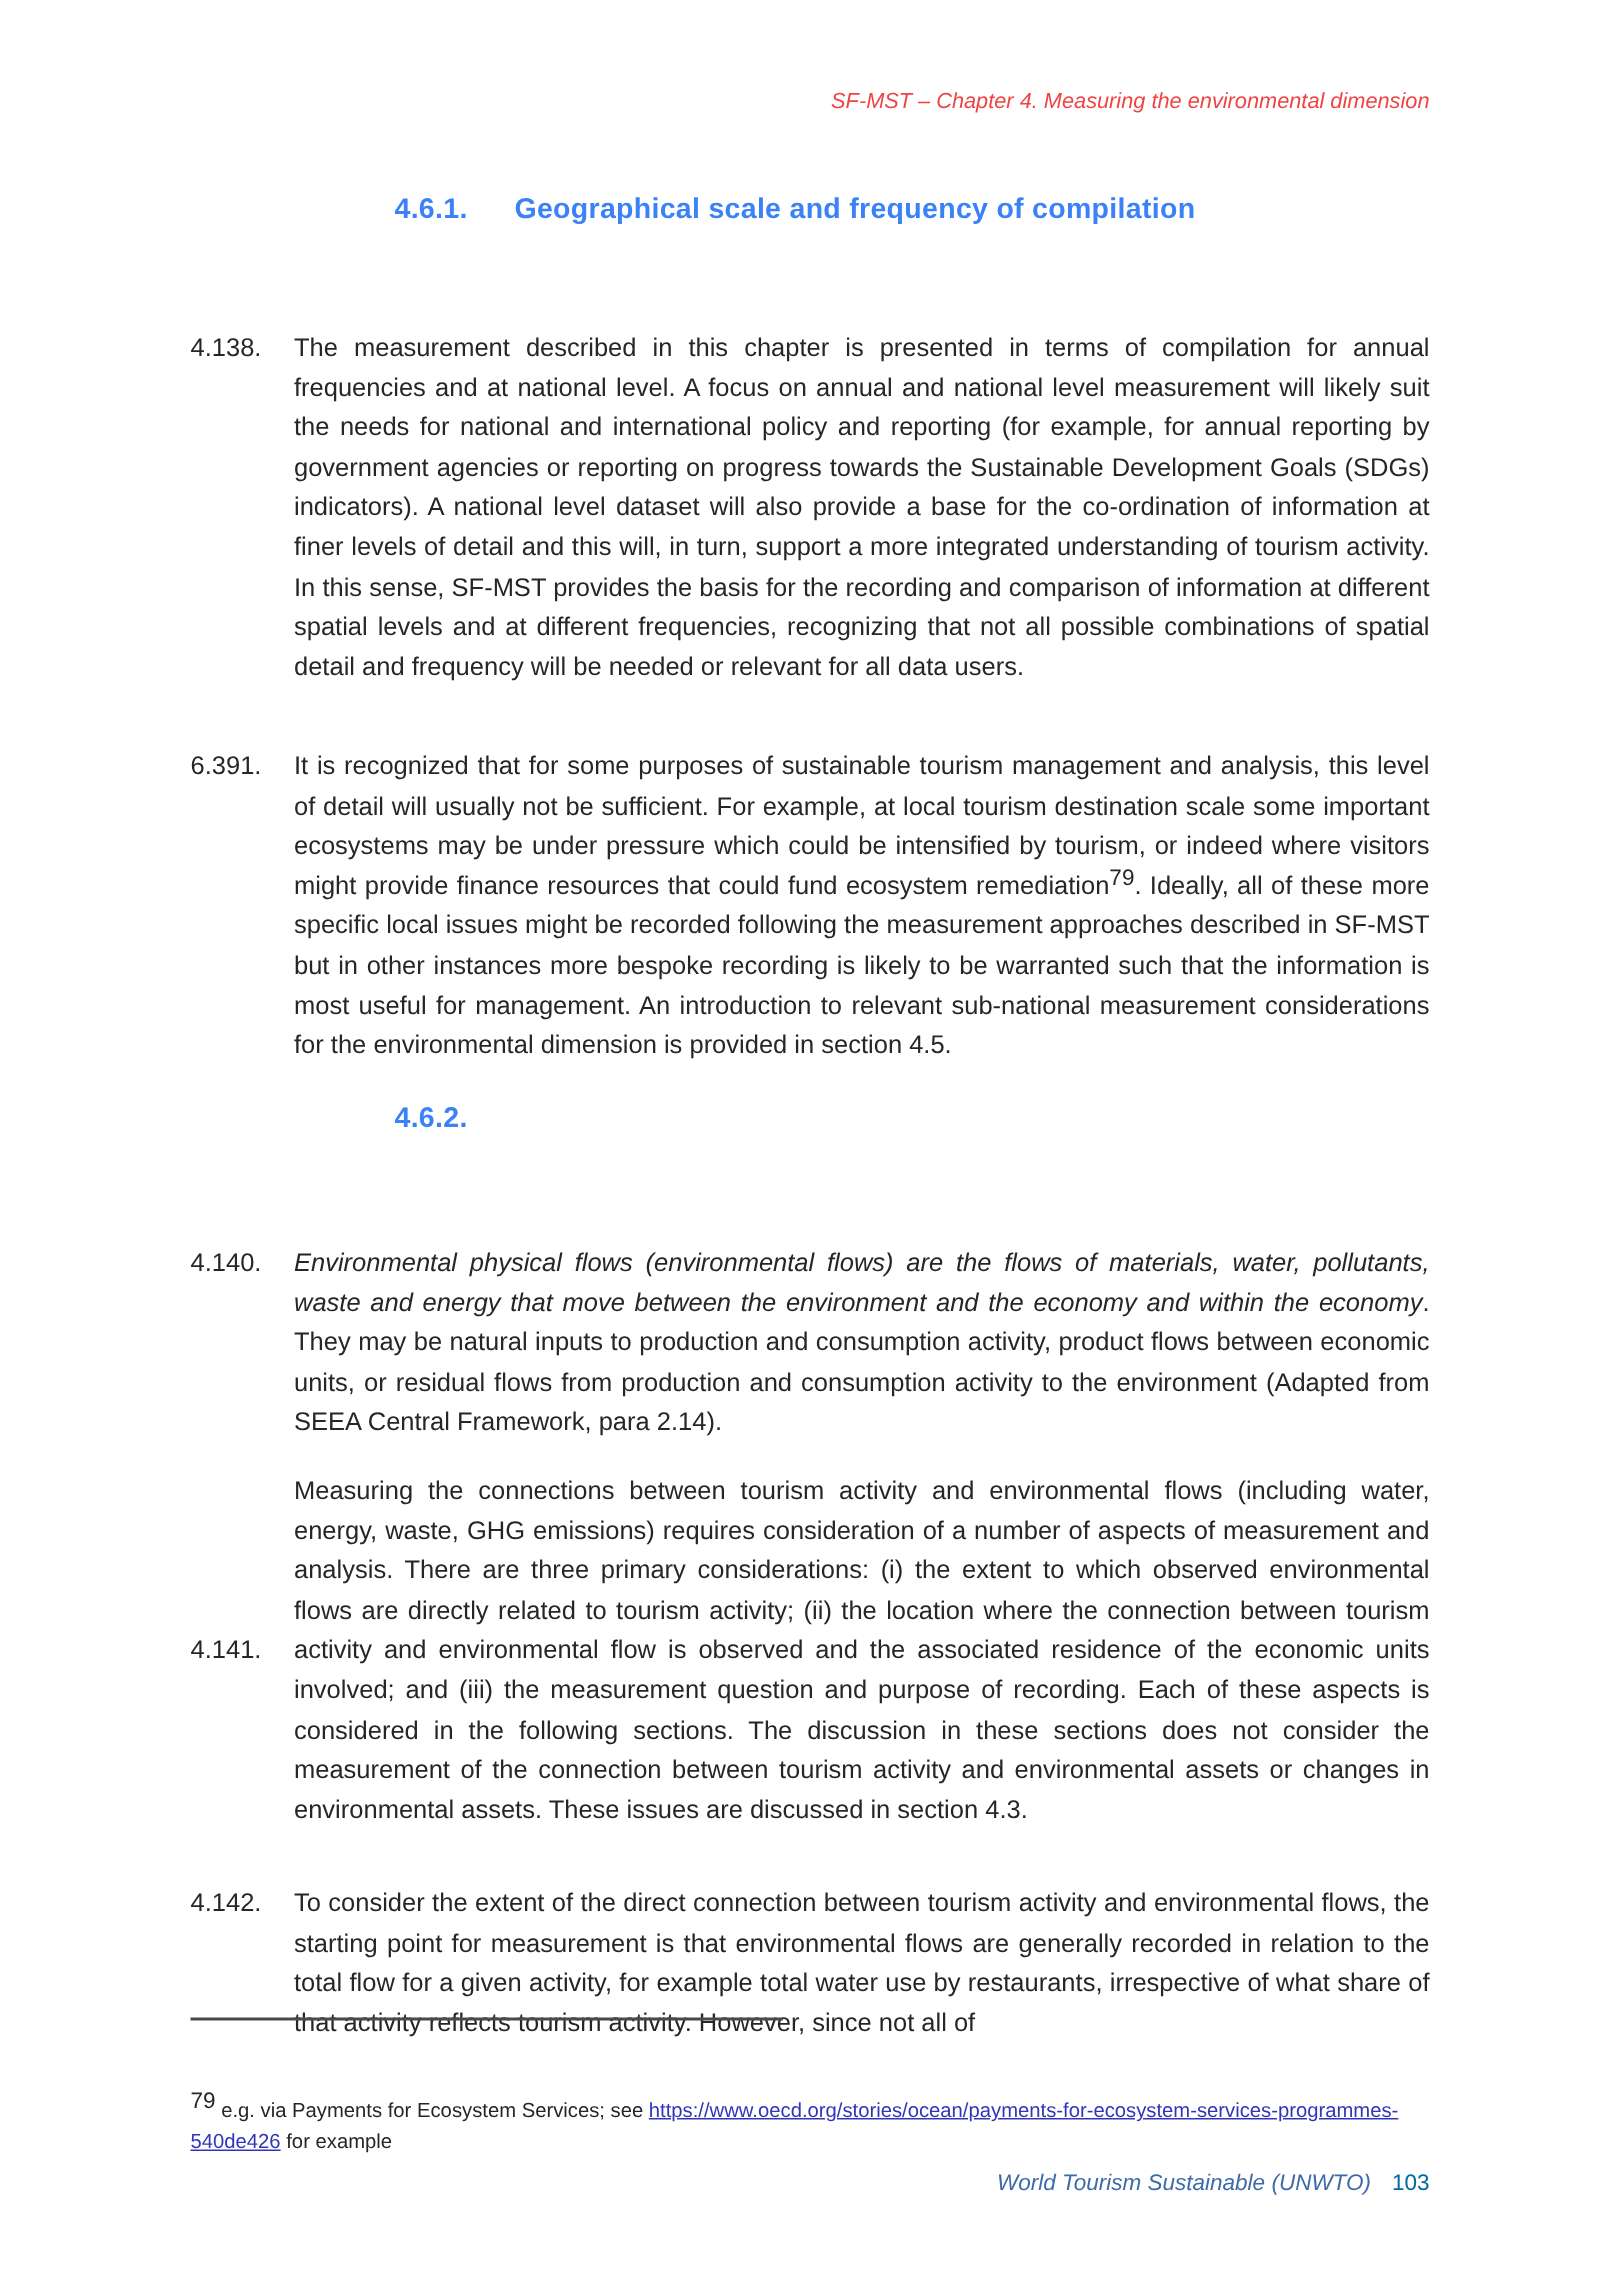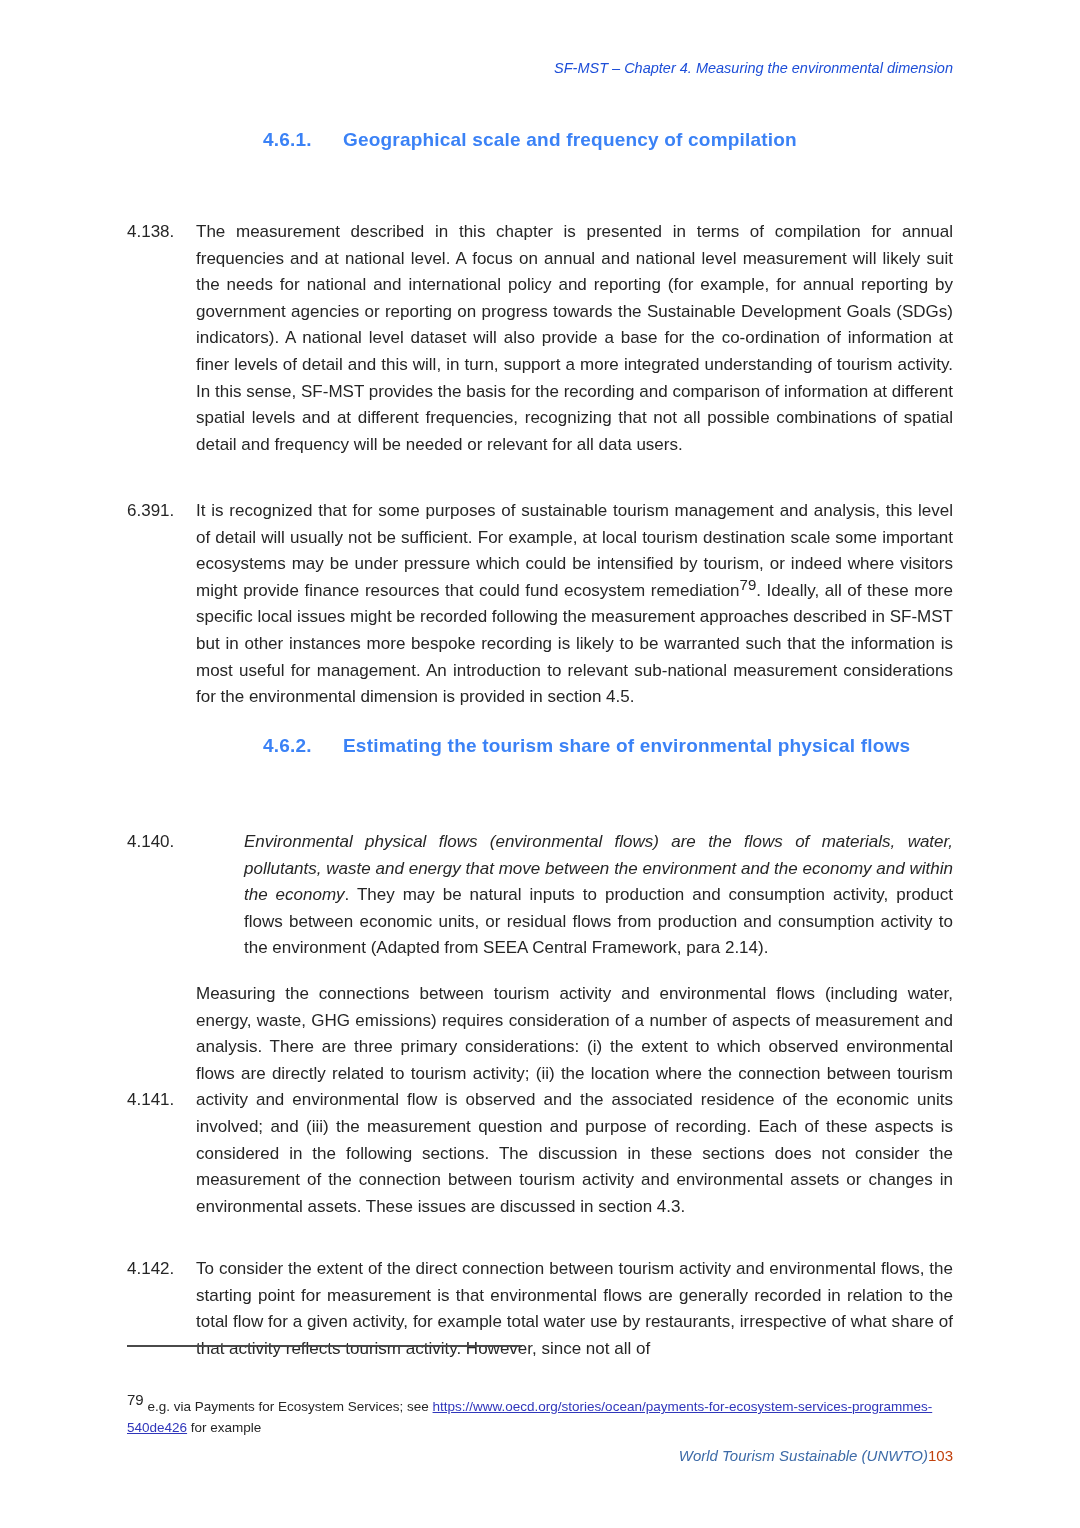--- a/index.html
+++ b/index.html
@@ -10,21 +10,21 @@
     background:#ffffff;
     font-family:"Liberation Sans","DejaVu Sans",sans-serif;
     color:#262626;
     overflow:hidden;
   }
   .header{
     position:absolute;top:60px;left:127px;width:826px;
     text-align:right;
     font-style:italic;
     font-size:14.5px;
-    color:#1d4ed8;
+    color:#ef4444;
   }
   .section-heading{
     position:absolute;left:127px;width:826px;
     display:flex;
     font-weight:bold;
     font-size:19px;
     color:#3b82f6;
     letter-spacing:.2px;
   }
   .section-heading .snum{flex:none;width:80px;margin-left:136px;}
@@ -54,27 +54,27 @@
     text-decoration:underline;
     overflow-wrap:anywhere;
   }
   .footer{
     position:absolute;top:1447px;left:127px;width:826px;
     text-align:right;
     font-size:15px;
     color:#3d6ba8;
   }
   .footer .org{font-style:italic;}
-  .footer .pageno{font-style:normal;color:#c2410c;}
+  .footer .pageno{font-style:normal;margin-left:14px;color:#0369a1;}
   
   #h461{top:129px;}
   #p4138{top:179px;}
   #p4139{top:458px;}
   #h462{top:735px;}
-  #p4140{top:789px;gap:48px;}
+  #p4140{top:789px;}
   #p4141{top:941px;align-items:center;}
   #p4142{top:1216px;}
 </style>
 </head>
 <body>
 
 <div class="page">
 
   <div class="header">
     <span>SF-MST – Chapter 4. Measuring the environmental dimension</span>
@@ -90,21 +90,20 @@
     <span class="ptext">The measurement described in this chapter is presented in terms of compilation for annual frequencies and at national level. A focus on annual and national level measurement will likely suit the needs for national and international policy and reporting (for example, for annual reporting by government agencies or reporting on progress towards the Sustainable Development Goals (SDGs) indicators). A national level dataset will also provide a base for the co-ordination of information at finer levels of detail and this will, in turn, support a more integrated understanding of tourism activity. In this sense, SF-MST provides the basis for the recording and comparison of information at different spatial levels and at different frequencies, recognizing that not all possible combinations of spatial detail and frequency will be needed or relevant for all data users.</span>
   </div>
 
   <div class="para" id="p4139">
     <span class="pnum">6.391.</span>
     <span class="ptext"><span>It is recognized that for some purposes of sustainable tourism management and analysis, this level of detail will usually not be sufficient. For example, at local tourism destination scale some important ecosystems may be under pressure which could be intensified by tourism, or indeed where visitors might provide finance resources that could fund ecosystem remediation</span><sup class="fnref">79</sup><span>. Ideally, all of these more specific local issues might be recorded following the measurement approaches described in SF-MST but in other instances more bespoke recording is likely to be warranted such that the information is most useful for management. An introduction to relevant sub-national measurement considerations for the environmental dimension is provided in section 4.5.</span></span>
   </div>
 
   <div class="section-heading" id="h462">
     <span class="snum">4.6.2.</span>
-    <span class="stitle">Estimating the tourism share of environmental physical flows</span>
   </div>
 
   <div class="para" id="p4140">
     <span class="pnum">4.140.</span>
     <span class="ptext"><em>Environmental physical flows (environmental flows) are the flows of materials, water, pollutants, waste and energy that move between the environment and the economy and within the economy</em><span>. They may be natural inputs to production and consumption activity, product flows between economic units, or residual flows from production and consumption activity to the environment (Adapted from SEEA Central Framework, para 2.14).</span></span>
   </div>
 
   <div class="para" id="p4141">
     <span class="pnum">4.141.</span>
     <span class="ptext">Measuring the connections between tourism activity and environmental flows (including water, energy, waste, GHG emissions) requires consideration of a number of aspects of measurement and analysis. There are three primary considerations: (i) the extent to which observed environmental flows are directly related to tourism activity; (ii) the location where the connection between tourism activity and environmental flow is observed and the associated residence of the economic units involved; and (iii) the measurement question and purpose of recording. Each of these aspects is considered in the following sections. The discussion in these sections does not consider the measurement of the connection between tourism activity and environmental assets or changes in environmental assets. These issues are discussed in section 4.3.</span>

